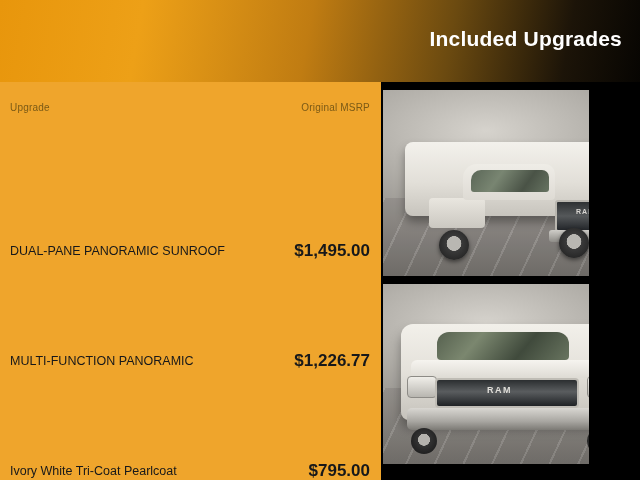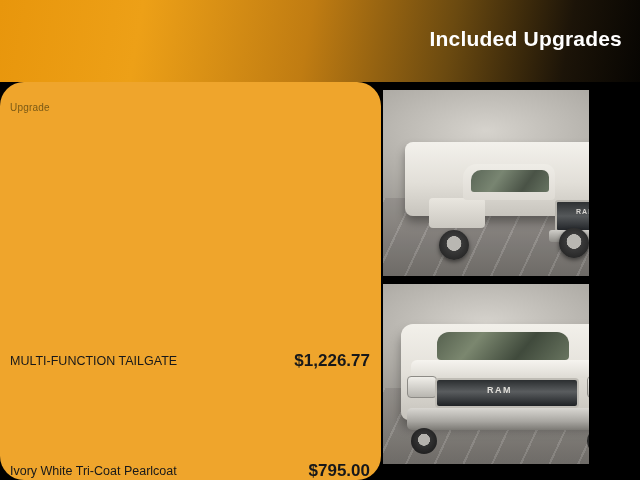--- a/index.html
+++ b/index.html
@@ -42,21 +42,20 @@
   }
 
   
   .panel {
     position: absolute;
     left: 0;
     top: 82px;
     width: 381px;
     height: 398px;
     background: #efa52c;
-    border-radius: 24px;
   }
 
   .col-head {
     position: absolute;
     top: 20px;
     font-size: 10px;
     color: #7b5a16;
     letter-spacing: 0.2px;
   }
   .col-head.upgrade { left: 10px; }
@@ -282,24 +281,29 @@
 
 <div id="page">
 
   <div class="header">
     <div class="header-title">Included Upgrades</div>
   </div>
 
   <div class="panel">
 
     <div class="col-head upgrade">Upgrade</div>
-
+    <div class="col-head msrp">Original MSRP</div>
+
+    <div class="row" id="row0">
+      <div class="name">DUAL-PANE PANORAMIC SUNROOF</div>
+      <div class="price">$1,495.00</div>
+    </div>
 
     <div class="row" id="row1">
-      <div class="name">MULTI-FUNCTION TAILGATE</div>
+      <div class="name">MULTI-FUNCTION PANORAMIC</div>
       <div class="price">$1,226.77</div>
     </div>
 
     <div class="row" id="row2">
       <div class="name">Ivory White Tri-Coat Pearlcoat</div>
       <div class="price">$795.00</div>
     </div>
 
   </div>
 

